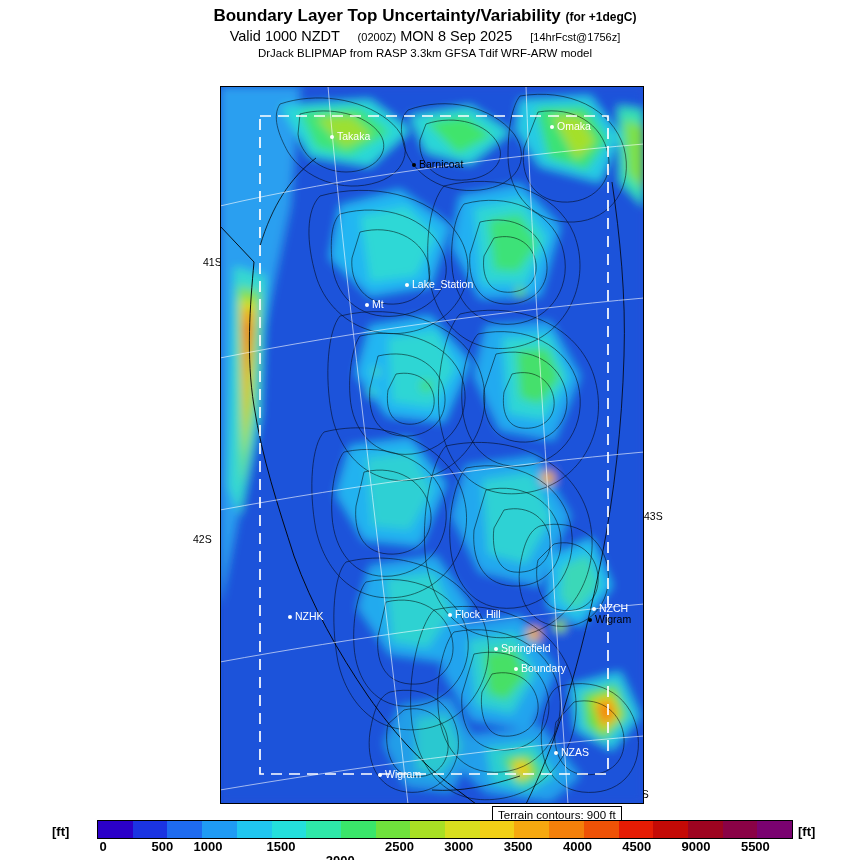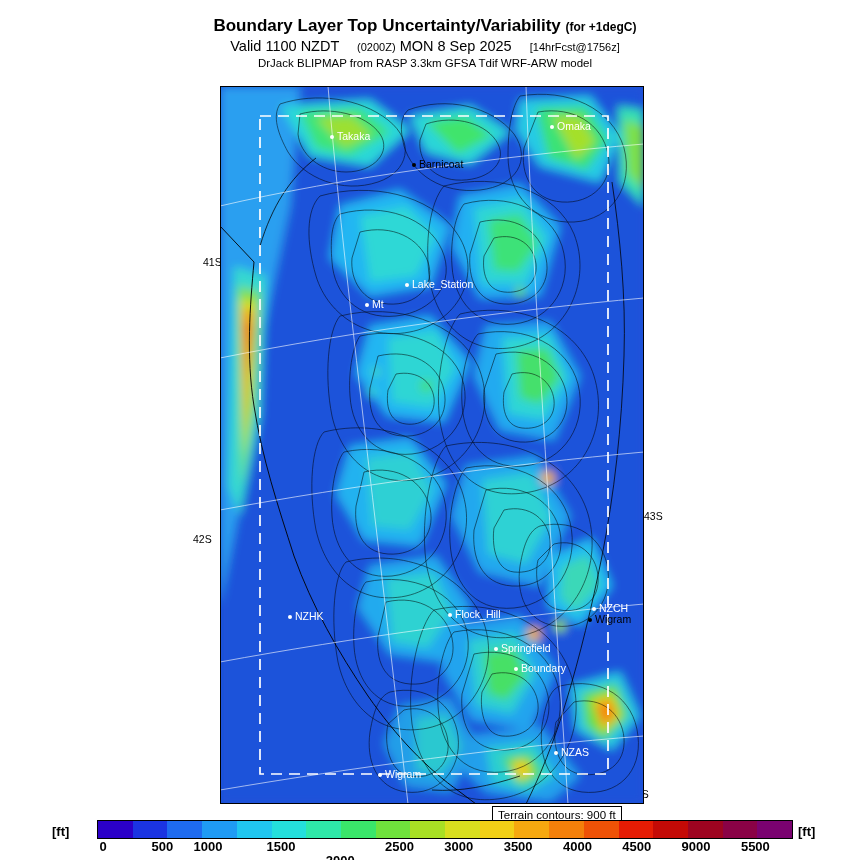--- a/index.html
+++ b/index.html
@@ -10,21 +10,21 @@
   body {
     width: 850px;
     height: 860px;
     font-family: "Liberation Sans", sans-serif;
     overflow: hidden;
     position: relative;
   }
   .header {
     width: 850px;
     text-align: center;
-    padding-top: 16px;
+    padding-top: 6px;
   }
   .title-line1 {
     font-size: 17px;
     font-weight: bold;
     color: #000;
     line-height: 20px;
   }
   .title-line1 .suffix {
     font-size: 12px;
     font-weight: bold;
@@ -146,21 +146,21 @@
 </style>
 </head>
 <body>
 
 <div class="header">
   <div class="title-line1">
     <span>Boundary Layer Top Uncertainty/Variability</span>
     <span class="suffix">(for +1degC)</span>
   </div>
   <div class="title-line2">
-    <span>Valid 1100 NZDT</span>
+    <span>Valid 1000 NZDT</span>
     <span class="small">(0200Z)</span>
     <span>MON 8 Sep 2025</span>
     <span class="small">[14hrFcst@1756z]</span>
   </div>
   <div class="title-line3">DrJack BLIPMAP from RASP 3.3km GFSA Tdif WRF-ARW model</div>
 </div>
 
 <div class="map-wrap">
 
   <div class="gridlbl" style="left:203px; top:178px;">41S</div>

